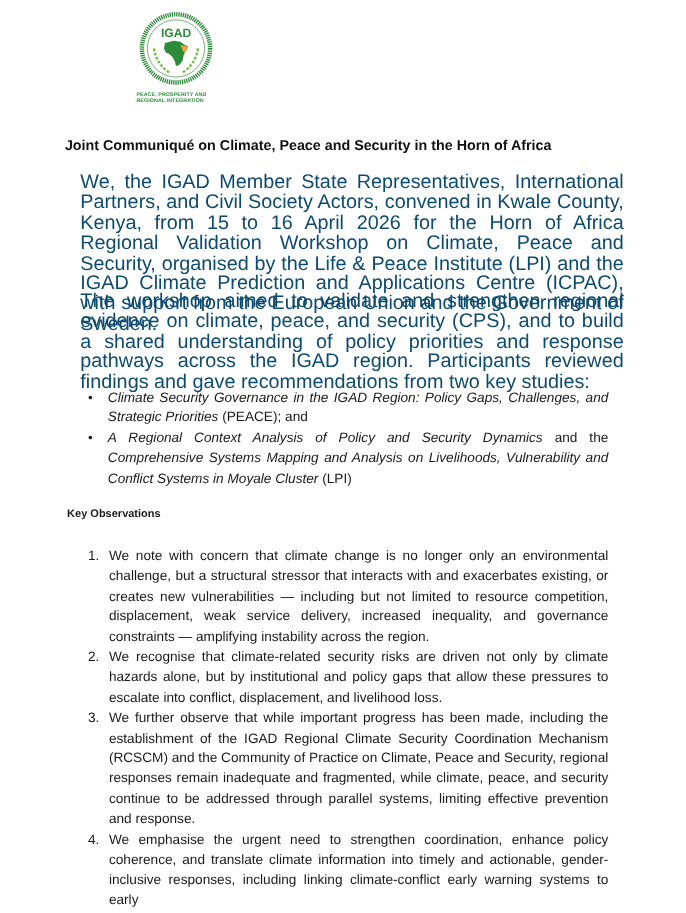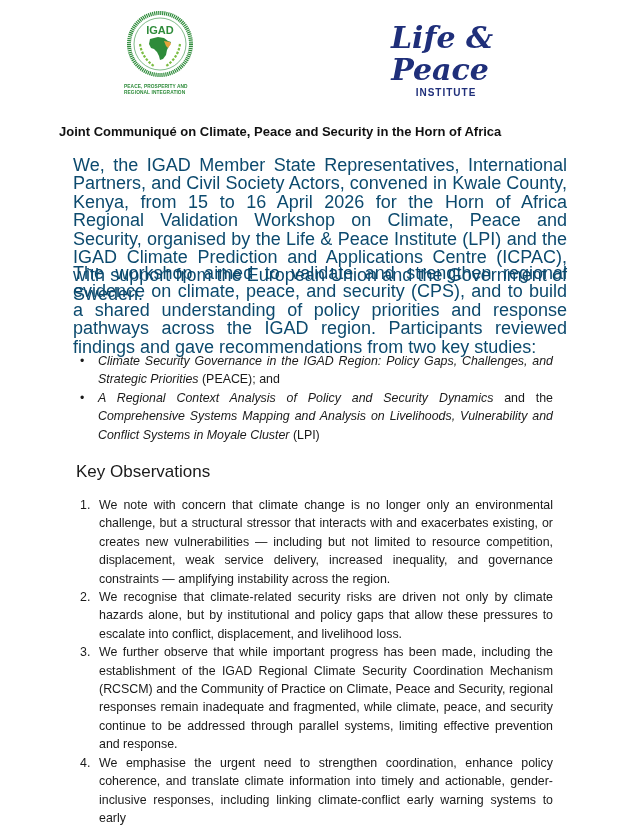--- a/index.html
+++ b/index.html
@@ -20,21 +20,21 @@
     text-align: justify; color: #0c4a6e; }
   .p1 { top: 156px; }
   .p2 { top: 264px; }
 
   .bullets { position: absolute; left: 80px; top: 352px; width: 473px; margin: 0; padding: 0; list-style: none;
     font-size: 12.4px; line-height: 18.4px; }
   .bullets li { position: relative; padding-left: 18px; text-align: justify; }
   .bullets li .dot { position: absolute; left: 0; top: 0; }
   .bullets i { }
 
-  .heading { position: absolute; left: 76px; top: 462px; font-size: 17px; font-weight: normal; }
+  .heading { position: absolute; left: 61px; top: 462px; font-size: 10px; font-weight: bold; }
 
   .obs { position: absolute; left: 80px; top: 496px; width: 473px; margin: 0; padding: 0; list-style: none;
     font-size: 12.4px; line-height: 18.4px; }
   .obs li { position: relative; padding-left: 19px; text-align: justify; }
   .obs li .num { position: absolute; left: 0; top: 0; }
 </style>
 </head>
 <body>
 
 <div class="page">
@@ -50,27 +50,20 @@
 
       <path d="M16 36 Q18 50 30 58" fill="none" stroke="#7bbd42" stroke-width="2.2" stroke-dasharray="2.5 1.5"></path>
       <path d="M56 36 Q54 50 42 58" fill="none" stroke="#7bbd42" stroke-width="2.2" stroke-dasharray="2.5 1.5"></path>
     </svg>
   </div>
   <div class="igad-tagline">
     <div>PEACE, PROSPERITY AND</div>
     <div>REGIONAL INTEGRATION</div>
   </div>
 
-  <div class="lpi-logo">
-    <svg width="110" height="86" viewBox="0 0 110 86">
-      <text x="52" y="34" text-anchor="middle" font-family="DejaVu Serif, serif" font-style="italic" font-weight="bold" font-size="30" fill="#1f2f7a">Life &amp;</text>
-      <text x="50" y="66" text-anchor="middle" font-family="DejaVu Serif, serif" font-style="italic" font-weight="bold" font-size="30" fill="#1f2f7a">Peace</text>
-      <text x="56" y="82" text-anchor="middle" font-family="Liberation Sans, sans-serif" font-weight="bold" font-size="10" letter-spacing="1" fill="#1f2f7a">INSTITUTE</text>
-    </svg>
-  </div>
 
   <div class="title">Joint Communiqué on Climate, Peace and Security in the Horn of Africa</div>
 
   <p class="para p1" style="margin:0">We, the IGAD Member State Representatives, International Partners, and Civil Society Actors, convened in Kwale County, Kenya, from 15 to 16 April 2026 for the Horn of Africa Regional Validation Workshop on Climate, Peace and Security, organised by the Life &amp; Peace Institute (LPI) and the IGAD Climate Prediction and Applications Centre (ICPAC), with support from the European Union and the Government of Sweden.</p>
   <p class="para p2" style="margin:0">The workshop aimed to validate and strengthen regional evidence on climate, peace, and security (CPS), and to build a shared understanding of policy priorities and response pathways across the IGAD region. Participants reviewed findings and gave recommendations from two key studies:</p>
 
   <ul class="bullets">
     <li>
       <span class="dot">•</span>
       <i>Climate Security Governance in the IGAD Region: Policy Gaps, Challenges, and Strategic Priorities</i><span> (PEACE); and</span>

